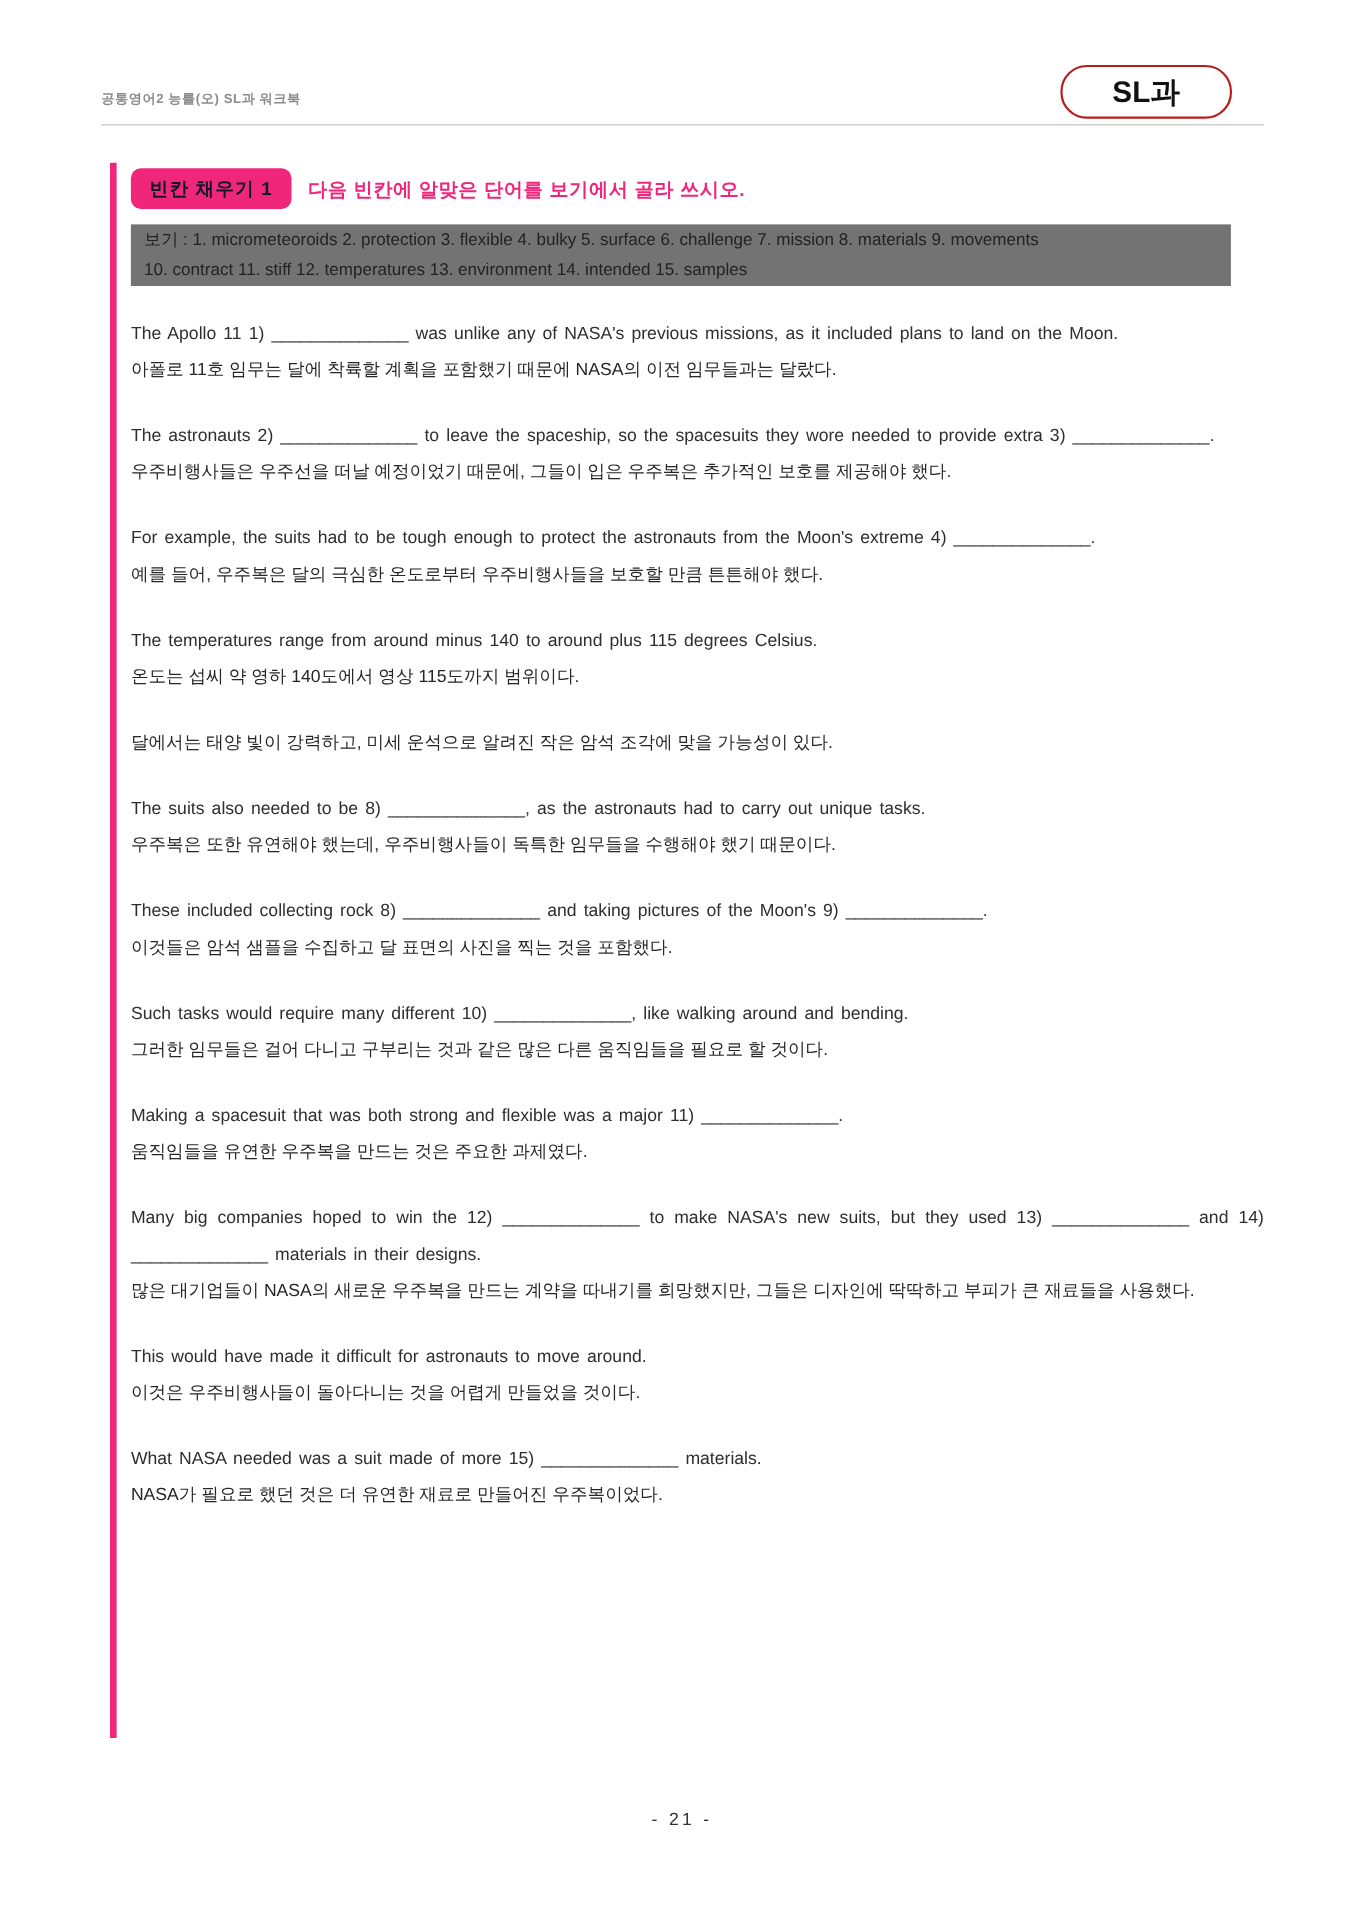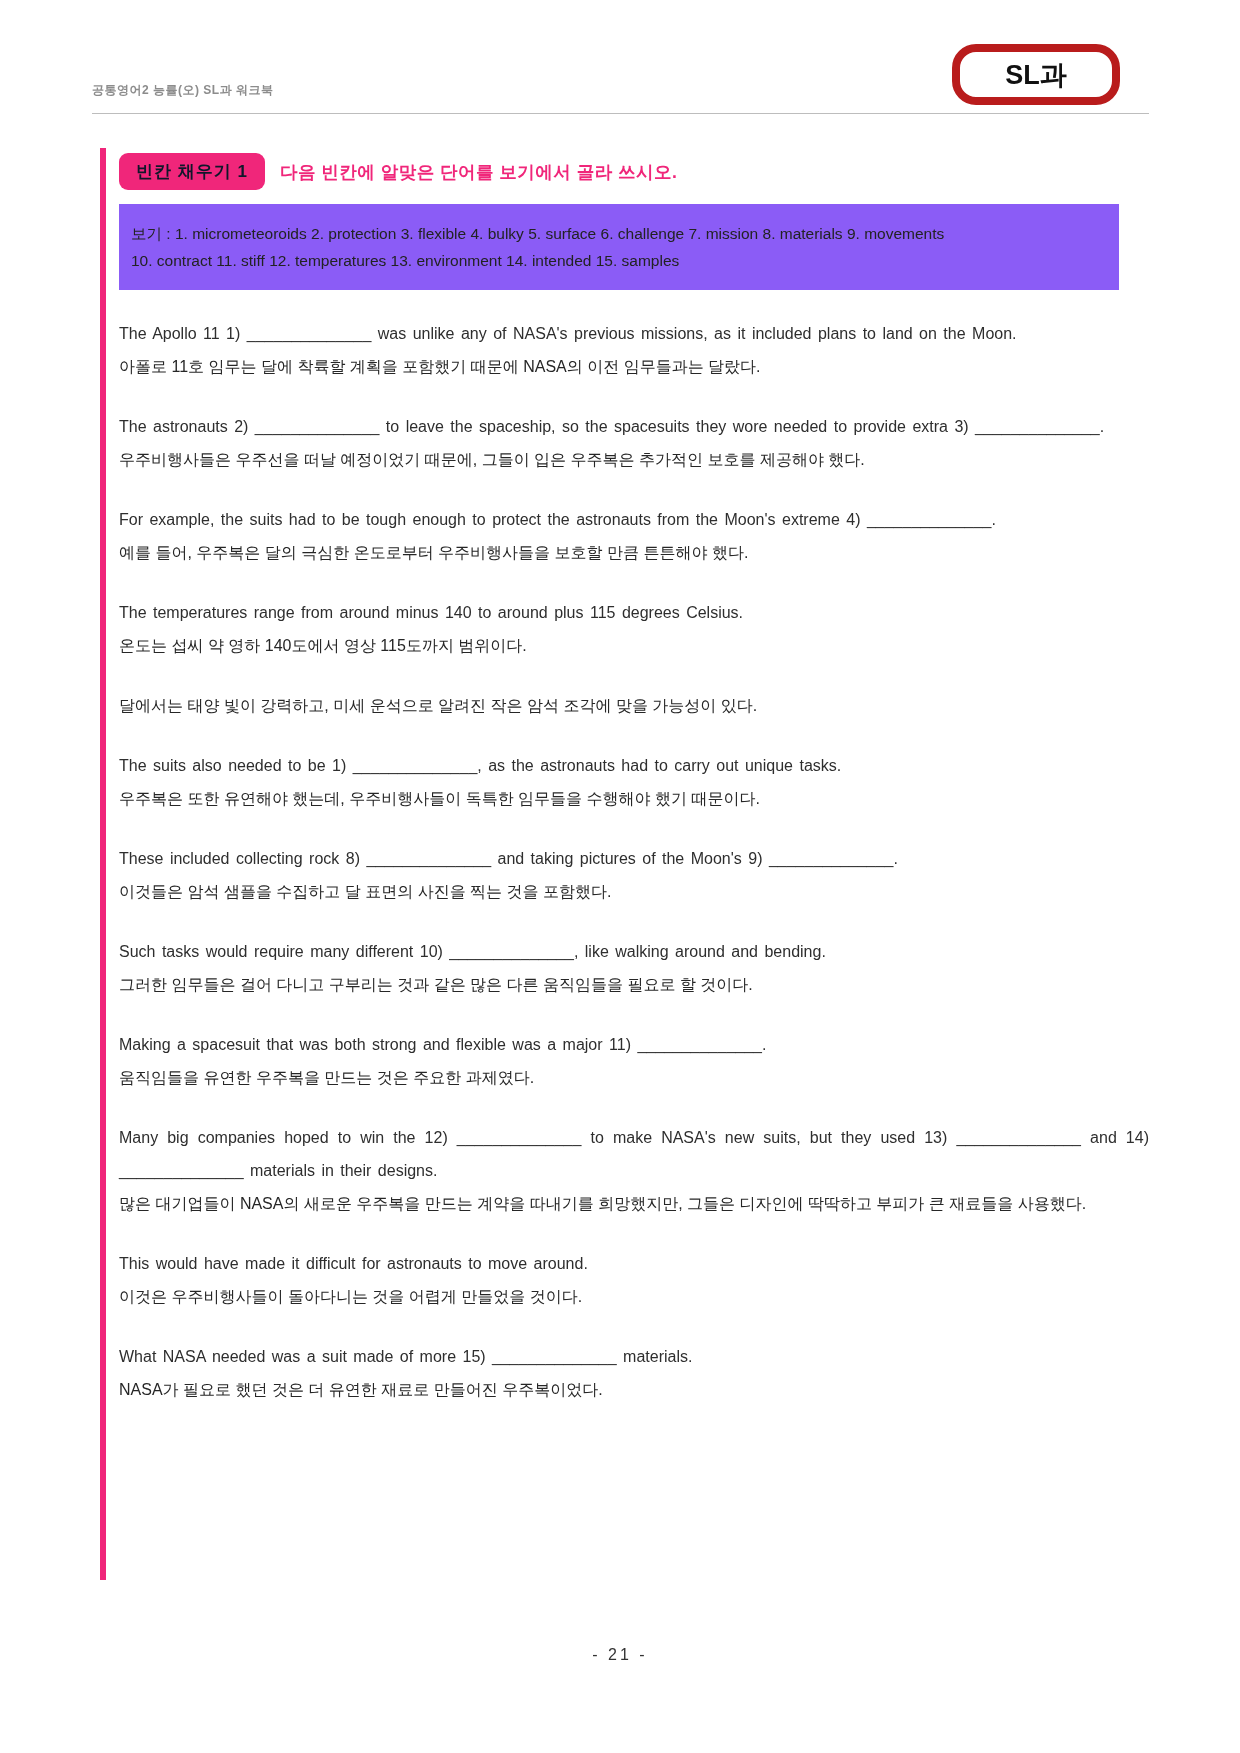--- a/index.html
+++ b/index.html
@@ -24,25 +24,25 @@
     border-bottom: 1px solid #bdbdbd;
   }
   .doc-header .title {
     font-size: 12px;
     font-weight: 700;
     color: #8c8c8c;
     letter-spacing: 0.5px;
   }
   .unit-pill {
     position: absolute;
-    top: 44px;
+    top: 59px;
     right: 120px;
     width: 152px;
     height: 45px;
-    border: 8px solid #b91c1c;
+    border: 2px solid #b91c1c;
     border-radius: 24px;
     display: flex;
     align-items: center;
     justify-content: center;
     font-size: 27px;
     font-weight: 700;
     color: #111111;
     background: #ffffff;
   }
 
@@ -82,22 +82,22 @@
   .instruction {
     color: #f0267a;
     font-size: 17.5px;
     font-weight: 700;
     letter-spacing: 0.5px;
   }
 
   .word-bank {
     margin-top: 14px;
     margin-right: 30px;
-    background: #8b5cf6;
-    padding: 16px 12px;
+    background: #737373;
+    padding: 1px 12px;
     font-size: 15.5px;
     line-height: 27px;
     color: #222222;
     text-align: justify;
   }
   .word-bank .wb-label { font-weight: 400; }
 
   .paragraphs { margin-top: 27px; }
   .para { margin-bottom: 27px; font-size: 16px; }
   .para .en {
@@ -171,21 +171,21 @@
         <div class="en">The temperatures range from around minus 140 to around plus 115 degrees Celsius.</div>
         <div class="ko">온도는 섭씨 약 영하 140도에서 영상 115도까지 범위이다.</div>
       </div>
 
 
       <div class="para">
         <div class="ko">달에서는 태양 빛이 강력하고, 미세 운석으로 알려진 작은 암석 조각에 맞을 가능성이 있다.</div>
       </div>
 
       <div class="para">
-        <div class="en">The suits also needed to be 1) ______________, as the astronauts had to carry out unique tasks.</div>
+        <div class="en">The suits also needed to be 8) ______________, as the astronauts had to carry out unique tasks.</div>
         <div class="ko">우주복은 또한 유연해야 했는데, 우주비행사들이 독특한 임무들을 수행해야 했기 때문이다.</div>
       </div>
 
       <div class="para">
         <div class="en">These included collecting rock 8) ______________ and taking pictures of the Moon's 9) ______________.</div>
         <div class="ko">이것들은 암석 샘플을 수집하고 달 표면의 사진을 찍는 것을 포함했다.</div>
       </div>
 
       <div class="para">
         <div class="en">Such tasks would require many different 10) ______________, like walking around and bending.</div>

